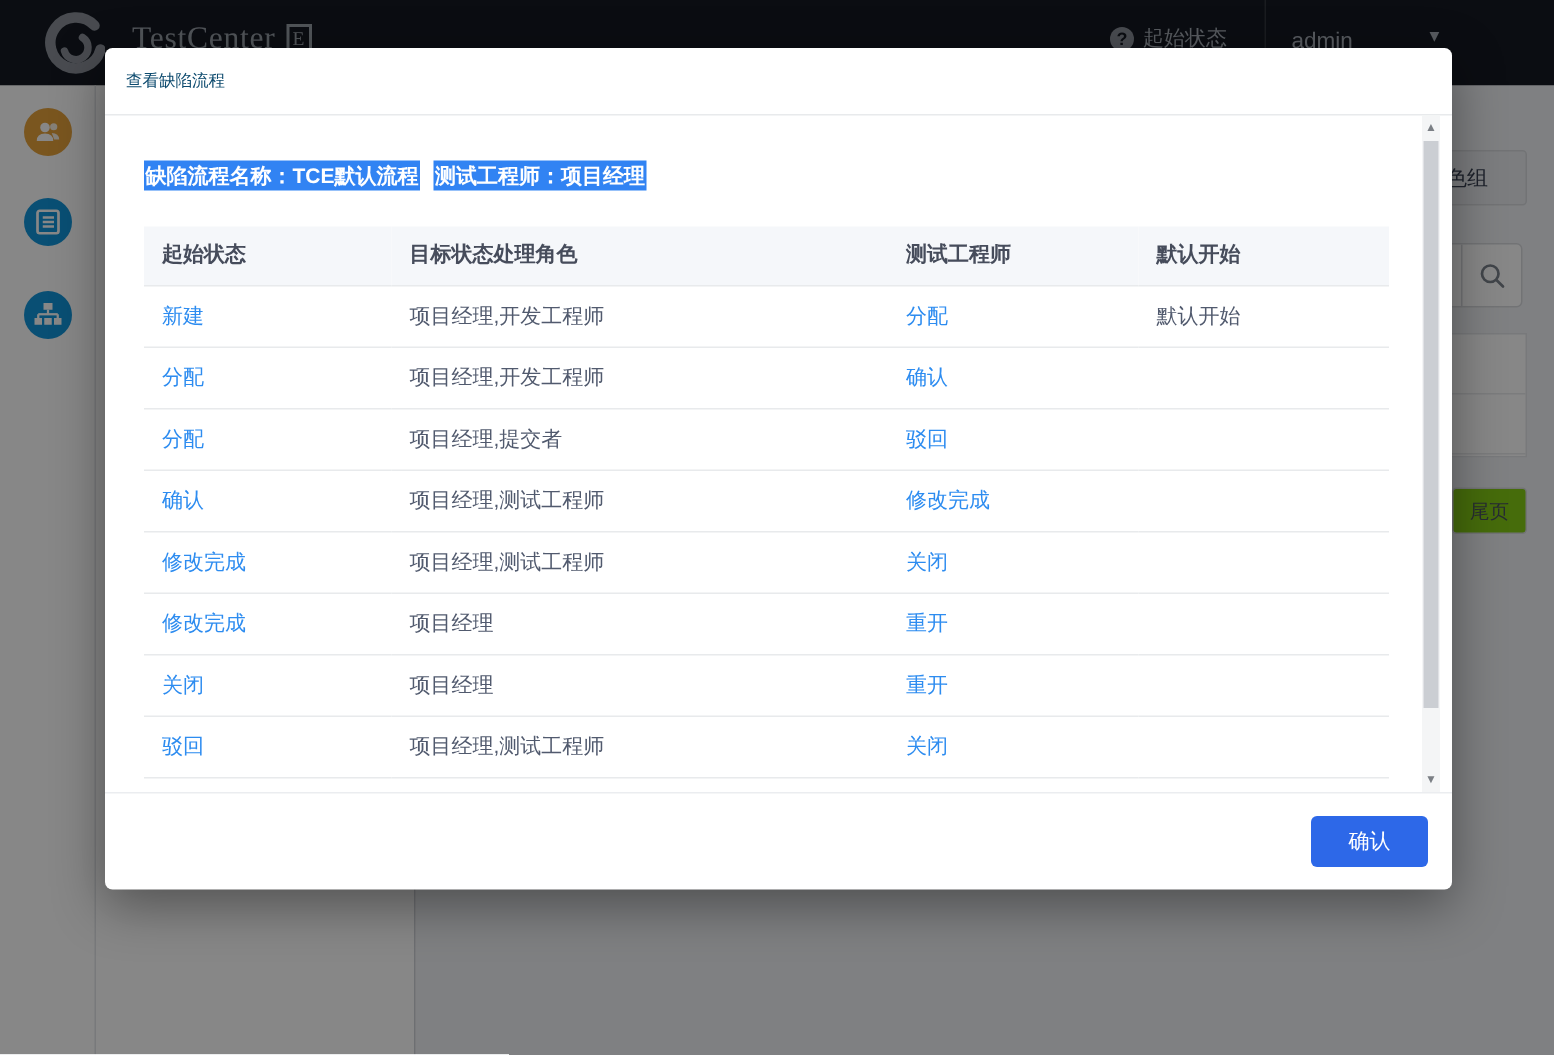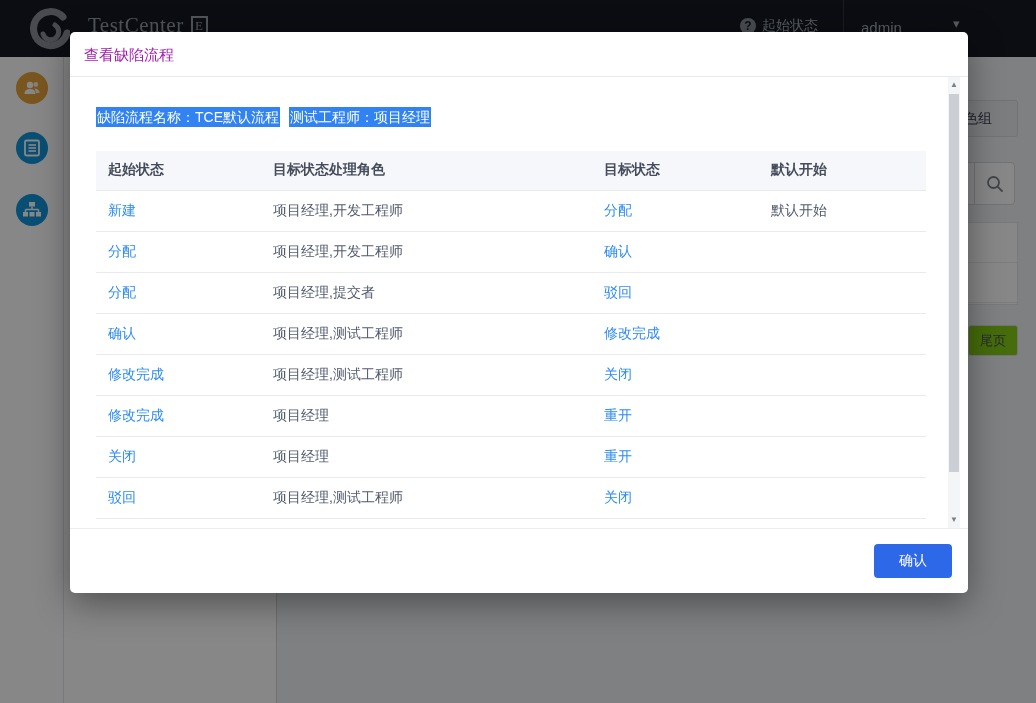--- a/index.html
+++ b/index.html
@@ -28,24 +28,24 @@
   .bg-minitable { position:absolute; left:936px; top:222px; width:82px; height:83px; background:#fff; border:1px solid #e2e4e8; z-index:2; }
   .bg-minitable .mrow { height:40px; border-bottom:1px solid #e8eaec; }
   .bg-btn-lastpage { position:absolute; left:968px; top:325px; width:50px; height:31px; background:#84cc16; border:1px solid #d8dade; border-radius:3px; font-size:13px; color:#4a5160; display:flex; align-items:center; justify-content:center; z-index:2; }
 
   
   .overlay { position:absolute; inset:0; background:rgba(0,0,0,0.47); z-index:5; }
 
   
   .modal { position:absolute; left:70px; top:32px; width:898px; height:561px; background:#fff; border-radius:5px; box-shadow:0 10px 35px rgba(0,0,0,.4); z-index:10; }
   .modal-header { position:absolute; left:0; top:0; right:0; height:45px; border-bottom:1px solid #e8eaec; }
-  .modal-title { position:absolute; left:14px; top:0; line-height:45px; font-size:15px; color:#a21caf; }
+  .modal-title { position:absolute; left:14px; top:0; line-height:45px; font-size:11px; color:#0c4a6e; }
   .modal-body { position:absolute; left:0; top:46px; width:898px; height:450px; overflow:hidden; padding-left:26px; }
   .sel-line { margin-top:29px; font-size:14px; line-height:20px; color:#fff; }
-  .sel-span { background:#3183f3; color:#fff; padding:2px 1px; }
+  .sel-span { background:#3183f3; color:#fff; padding:2px 1px;font-weight:bold; }
   .sel-span + .sel-span { margin-left:9px; }
 
   table.flow { margin-top:24px; width:830px; border-collapse:collapse; table-layout:fixed; font-size:14px; }
   table.flow col.c1 { width:165px; } table.flow col.c2 { width:331px; }
   table.flow col.c3 { width:167px; } table.flow col.c4 { width:167px; }
   table.flow thead th { height:39px; background:#f5f7fa; text-align:left; padding-left:12px; color:#464c5b; font-weight:bold; border-bottom:1px solid #e8eaec; }
   table.flow tbody td { height:41px; padding-left:12px; border-bottom:1px solid #e8eaec; color:#515a6e; }
   table.flow tbody td.link { color:#2d8cf0; cursor:pointer; }
 
   .scrollbar { position:absolute; left:878px; top:45px; width:12px; height:451px; background:#f4f5f6; z-index:11; }
@@ -144,21 +144,21 @@
         <colgroup>
             <col class="c1">
             <col class="c2">
             <col class="c3">
             <col class="c4">
           </colgroup>
         <thead>
           <tr>
             <th>起始状态</th>
             <th>目标状态处理角色</th>
-            <th>目标状态</th>
+            <th>测试工程师</th>
             <th>默认开始</th>
           </tr>
         </thead>
         <tbody>
             <tr>
               <td class="link">新建</td>
               <td>项目经理,开发工程师</td>
               <td class="link">分配</td>
               <td>默认开始</td>
             </tr>

